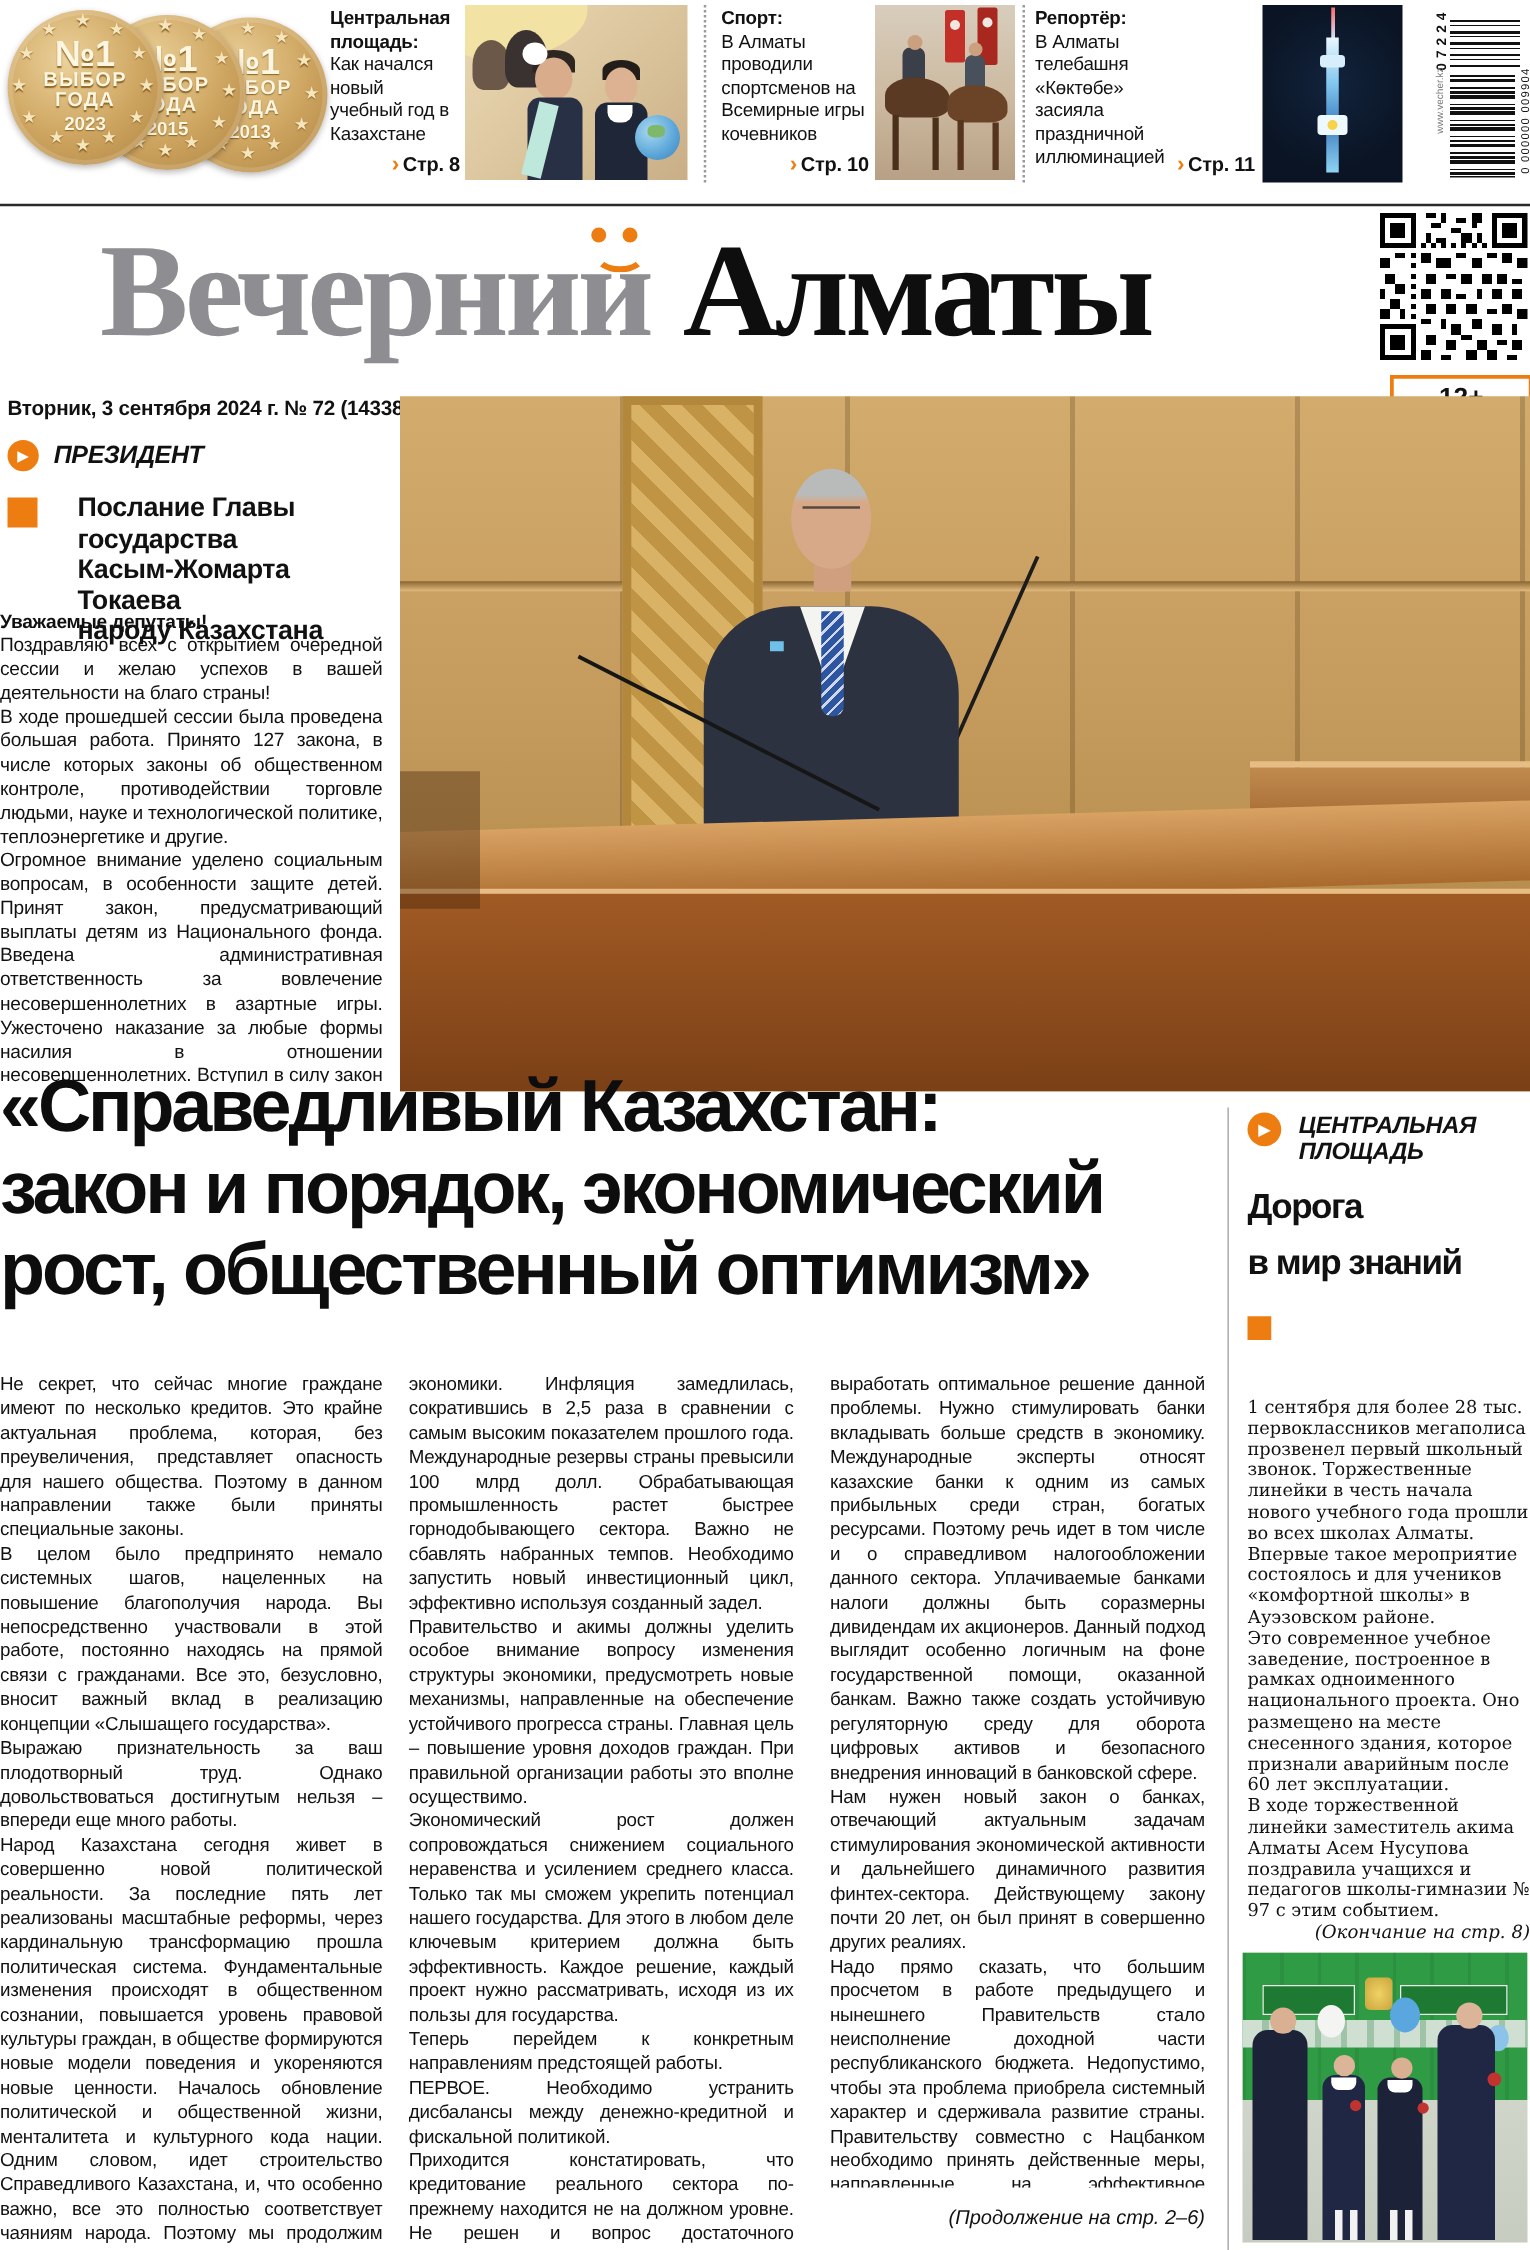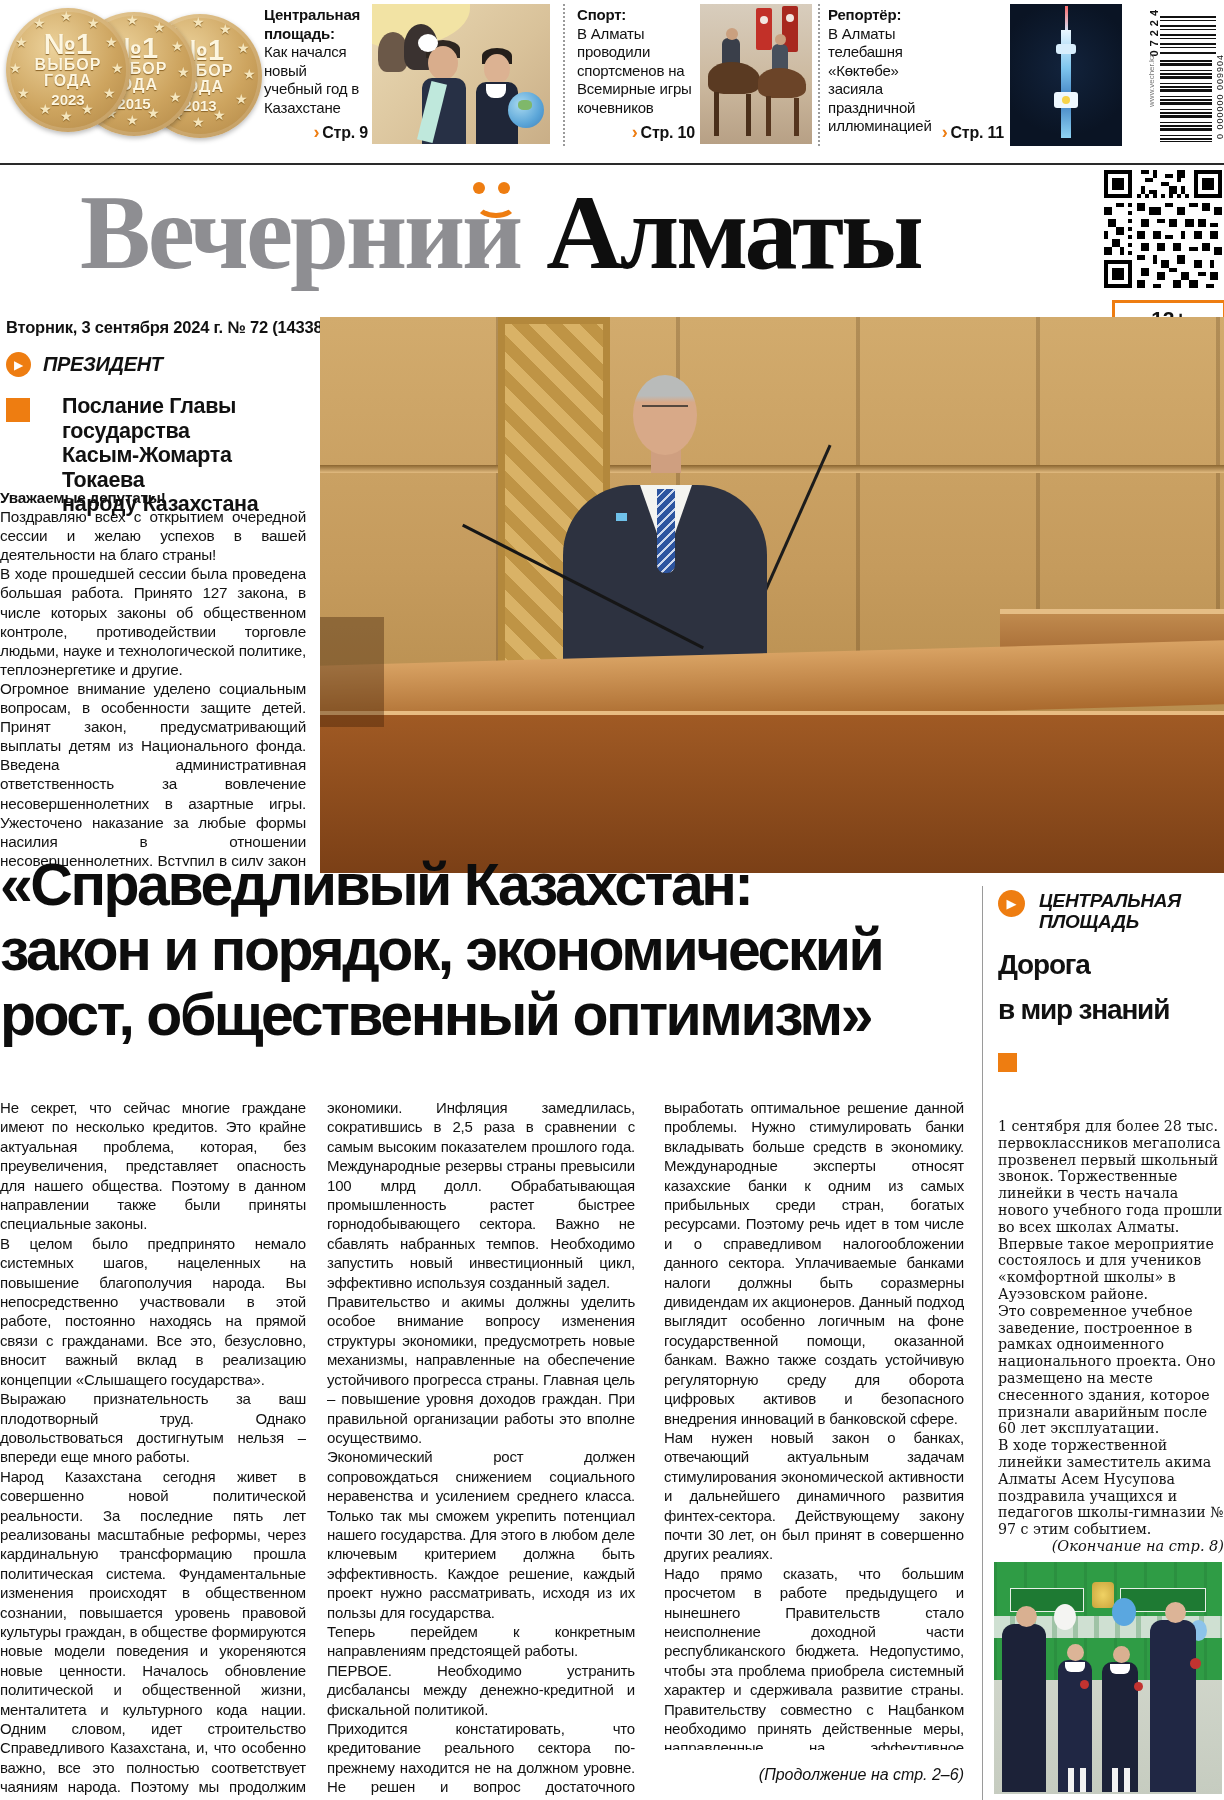--- a/index.html
+++ b/index.html
@@ -268,21 +268,21 @@
           <div class="w1">ВЫБОР</div>
           <div class="w2">ГОДА</div>
           <div class="yr">2023</div>
         </div>
     </div>
   </div>
 
   <div class="tz" style="left:264px;width:104px">
     <div class="kick">Центральная площадь:</div>
     <div>Как начался новый учебный год в Казахстане</div>
-    <div class="pg"><span class="ar">›</span><span>Стр. 9</span></div>
+    <div class="pg"><span class="ar">›</span><span>Стр. 8</span></div>
   </div>
   <div class="ph ph1">
     <i class="umb"></i>
       <i class="c1"></i>
       <i class="c2"></i>
       <i class="g1hair"></i>
       <i class="g1h"></i>
       <i class="bow"></i>
       <i class="g1b"></i>
       <i class="sash"></i>
@@ -418,21 +418,21 @@
   <div class="bodycol c2">
     <p>экономики. Инфляция замедлилась, сократившись в 2,5 раза в сравнении с самым высоким показателем прошлого года. Международные резервы страны превысили 100 млрд долл. Обрабатывающая промышленность растет быстрее горнодобывающего сектора. Важно не сбавлять набранных темпов. Необходимо запустить новый инвестиционный цикл, эффективно используя созданный задел.</p>
     <p>Правительство и акимы должны уделить особое внимание вопросу изменения структуры экономики, предусмотреть новые механизмы, направленные на обеспечение устойчивого прогресса страны. Главная цель – повышение уровня доходов граждан. При правильной организации работы это вполне осуществимо.</p>
     <p>Экономический рост должен сопровождаться снижением социального неравенства и усилением среднего класса. Только так мы сможем укрепить потенциал нашего государства. Для этого в любом деле ключевым критерием должна быть эффективность. Каждое решение, каждый проект нужно рассматривать, исходя из их пользы для государства.</p>
     <p>Теперь перейдем к конкретным направлениям предстоящей работы.</p>
     <p class="bold">ПЕРВОЕ. Необходимо устранить дисбалансы между денежно-кредитной и фискальной политикой.</p>
     <p>Приходится констатировать, что кредитование реального сектора по-прежнему находится не на должном уровне. Не решен и вопрос достаточного фондирования малого и среднего бизнеса. Это негативным образом сказывается на деловой активности в стране, устойчивости и поступательном росте экономики. Поэтому Правительству и Национальному банку предстоит сообща</p>
   </div>
   <div class="bodycol c3">
     <p>выработать оптимальное решение данной проблемы. Нужно стимулировать банки вкладывать больше средств в экономику. Международные эксперты относят казахские банки к одним из самых прибыльных среди стран, богатых ресурсами. Поэтому речь идет в том числе и о справедливом налогообложении данного сектора. Уплачиваемые банками налоги должны быть соразмерны дивидендам их акционеров. Данный подход выглядит особенно логичным на фоне государственной помощи, оказанной банкам. Важно также создать устойчивую регуляторную среду для оборота цифровых активов и безопасного внедрения инноваций в банковской сфере.</p>
-    <p>Нам нужен новый закон о банках, отвечающий актуальным задачам стимулирования экономической активности и дальнейшего динамичного развития финтех-сектора. Действующему закону почти 30 лет, он был принят в совершенно других реалиях.</p>
+    <p>Нам нужен новый закон о банках, отвечающий актуальным задачам стимулирования экономической активности и дальнейшего динамичного развития финтех-сектора. Действующему закону почти 20 лет, он был принят в совершенно других реалиях.</p>
     <p>Надо прямо сказать, что большим просчетом в работе предыдущего и нынешнего Правительств стало неисполнение доходной части республиканского бюджета. Недопустимо, чтобы эта проблема приобрела системный характер и сдерживала развитие страны. Правительству совместно с Нацбанком необходимо принять действенные меры, направленные на эффективное использование бюджетных денег, ограничение и жесткий контроль расходов.</p>
 
   </div>
   <div class="contnote">(Продолжение на стр. 2–6)</div>
 
   <div class="vr"></div>
   <div class="sb-kick">
     <span class="okick">▶</span>
     <div class="sb-kicktx">
       <div>ЦЕНТРАЛЬНАЯ</div>

